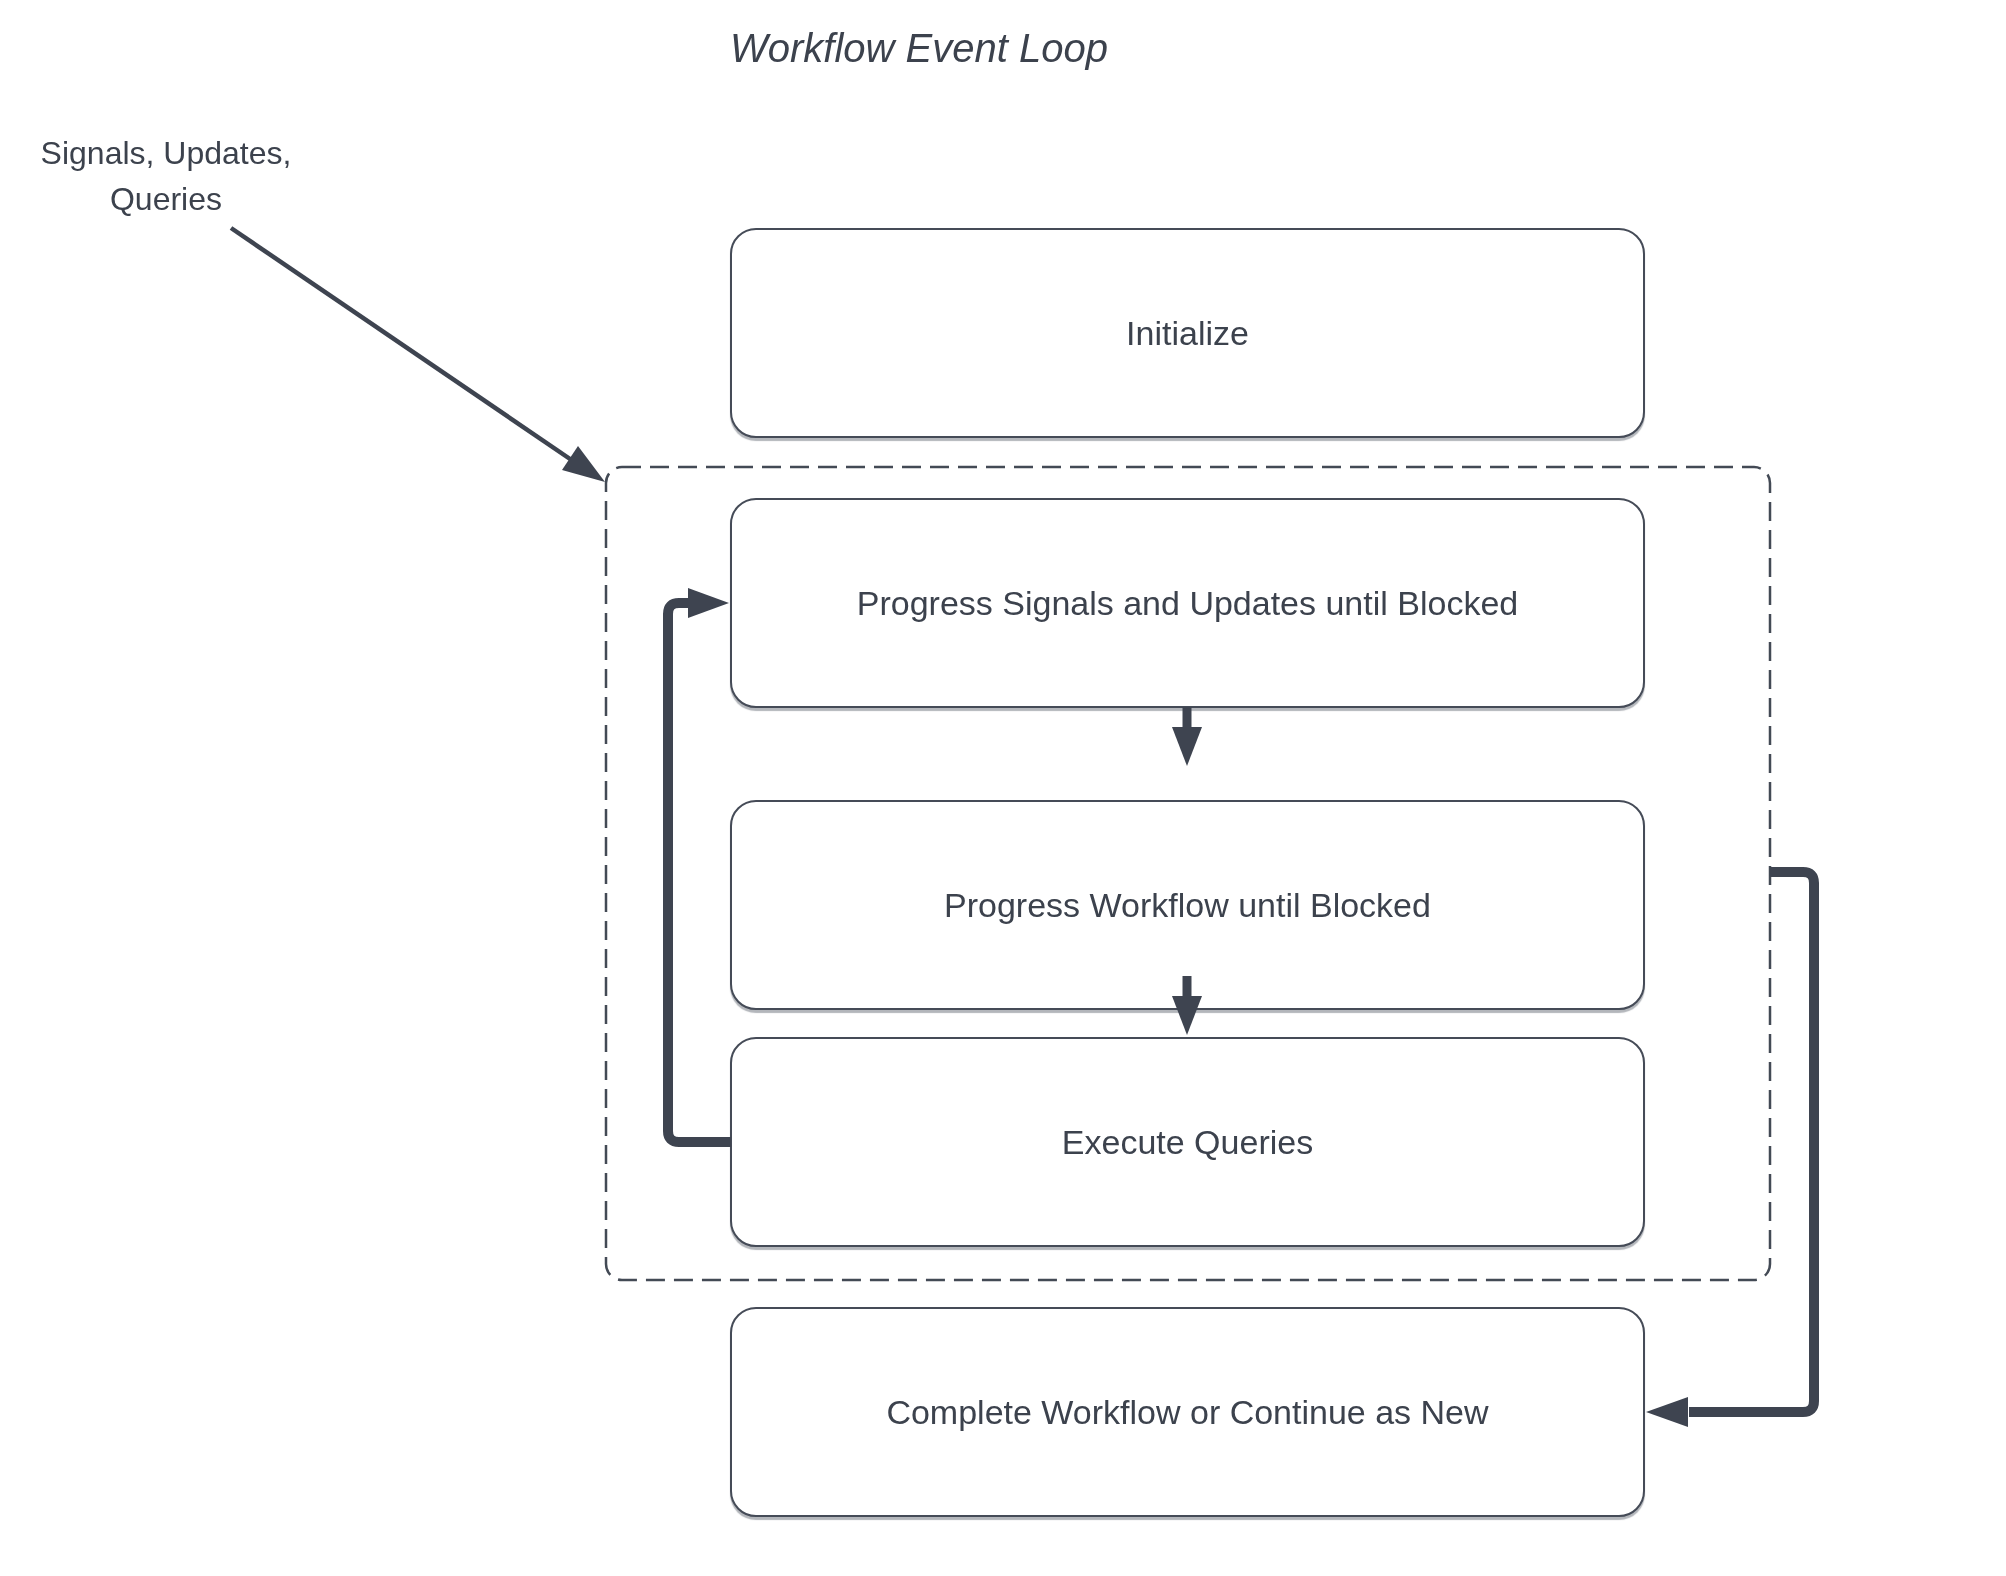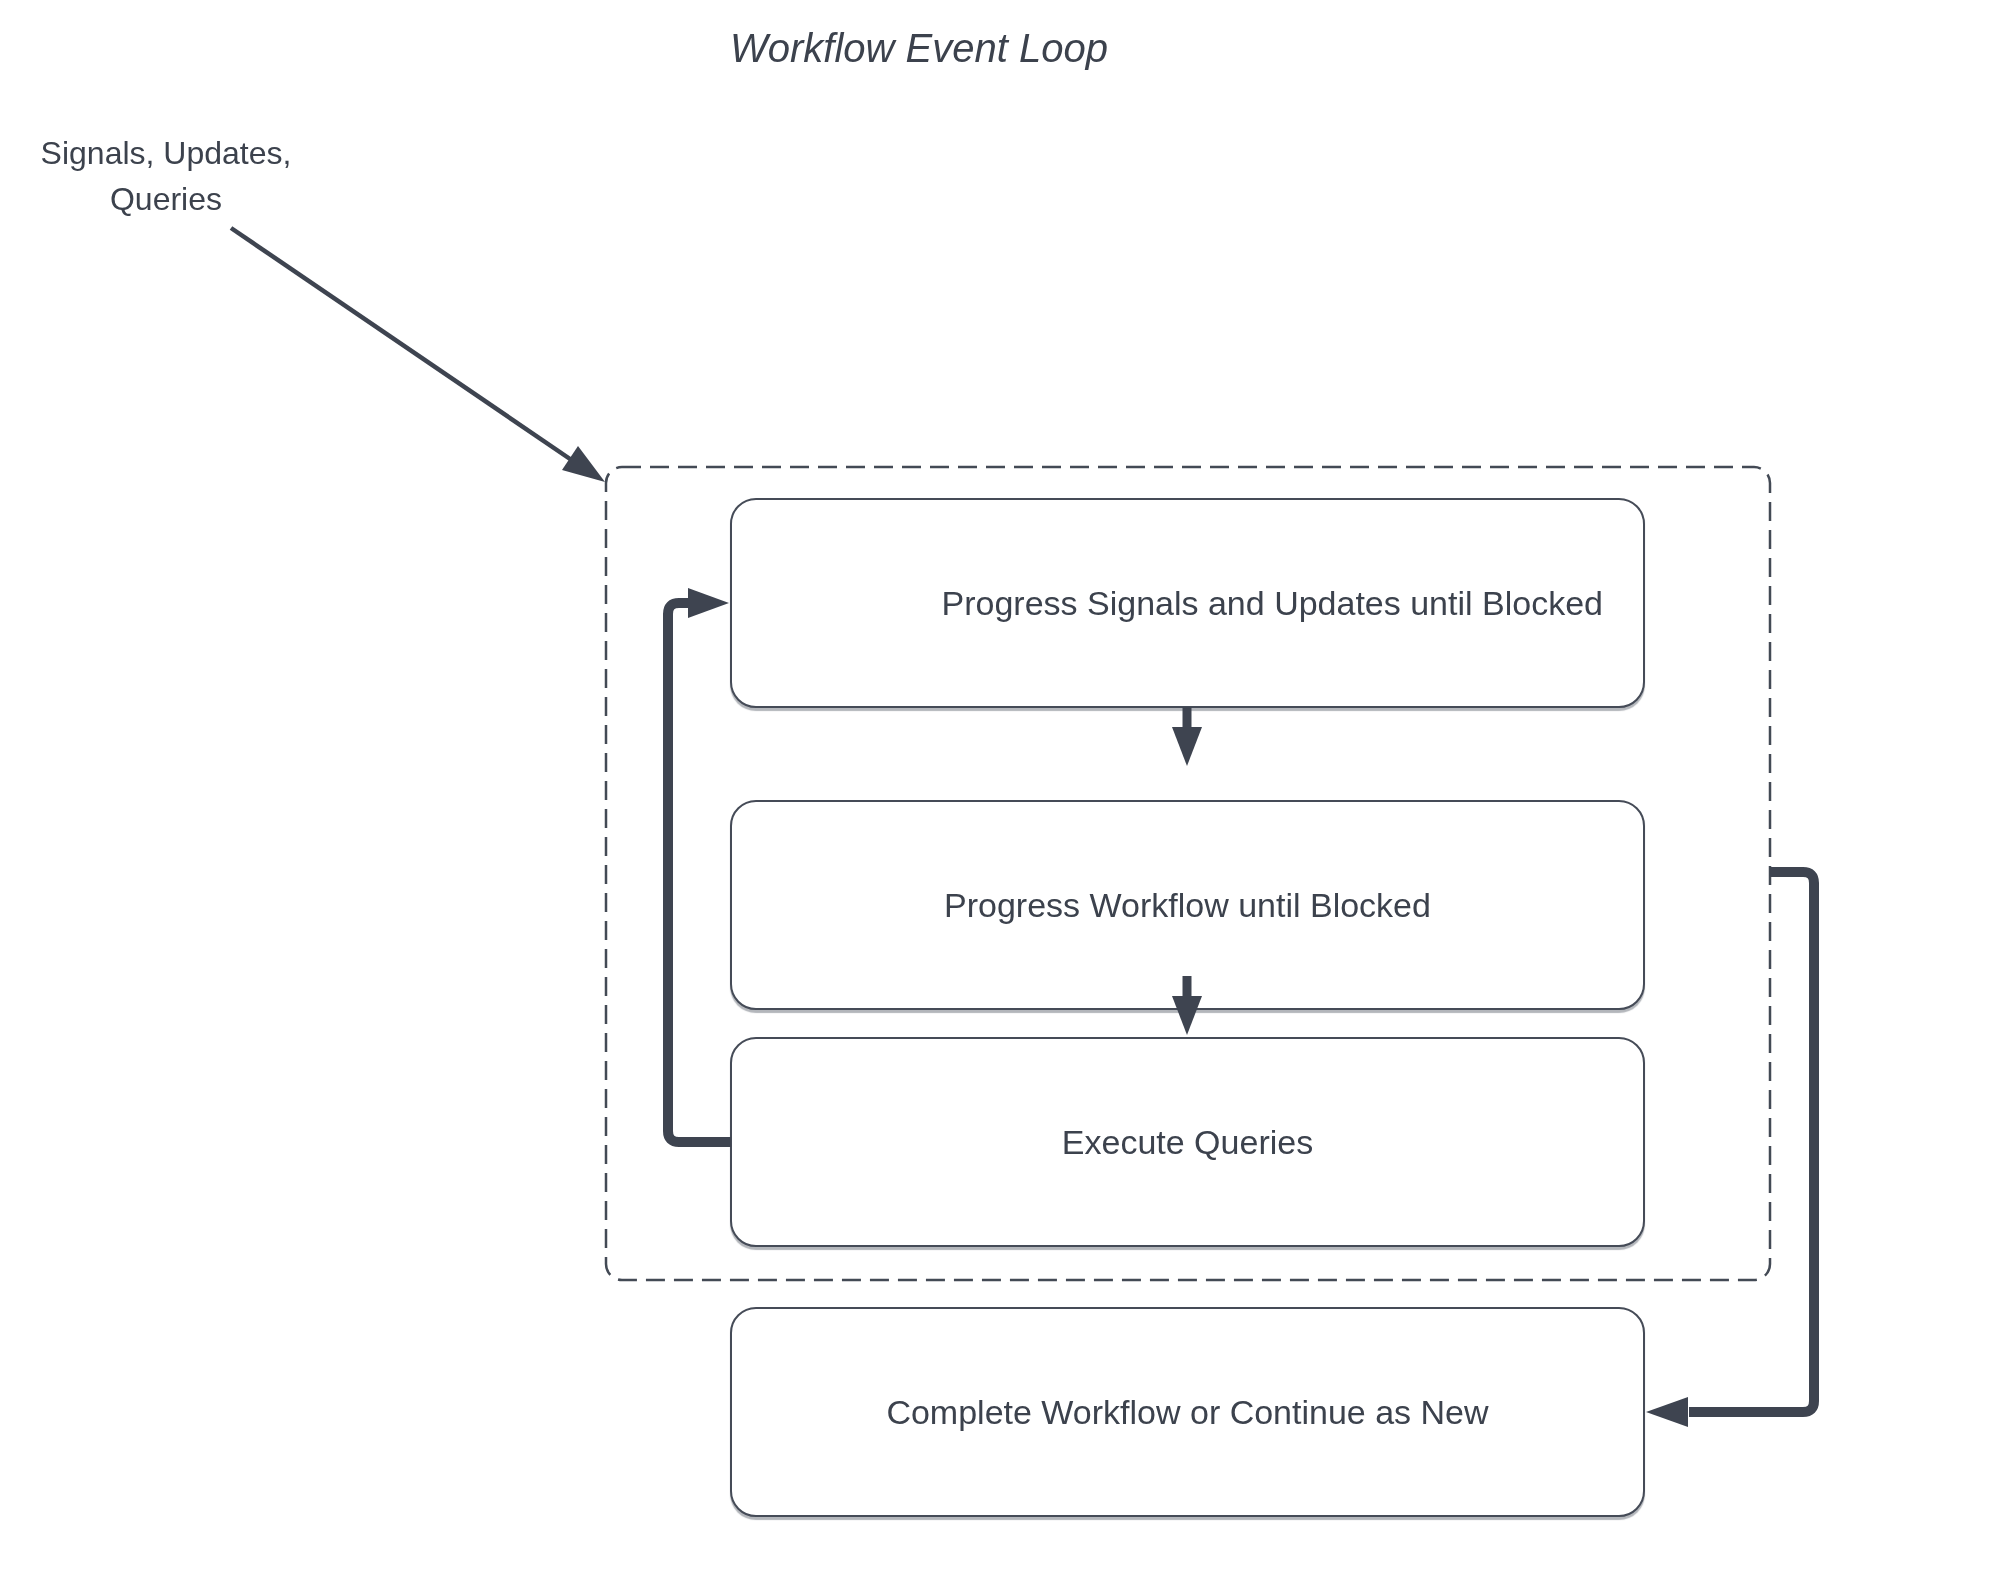--- a/index.html
+++ b/index.html
@@ -29,39 +29,42 @@
     background:#ffffff;
     border:2.5px solid #454b57;
     border-radius:26px;
     box-shadow:0 2.5px 1px rgba(66,72,84,0.40);
     display:flex;align-items:center;justify-content:center;
     text-align:center;
     font-size:34px;color:#3c424d;
     padding:0 40px;
   }
   .node-initialize{top:228px;}
-  .node-progress-signals{top:498px;justify-content:flex-end;}
+  .node-progress-signals{top:498px;}
   .node-progress-workflow{top:768px;margin-top:32px;}
   .node-execute-queries{top:1037px;justify-content:center;}
   .node-complete{top:1307px;}
   svg.overlay{
     position:absolute;left:0;top:0;width:2006px;height:1576px;
     pointer-events:none;
   }
 </style>
 </head>
 <body>
 
 <div class="canvas">
 
   <div class="diagram-title">Workflow Event Loop</div>
 
   <div class="side-label">Signals, Updates,
 Queries</div>
 
+  <div class="node node-initialize">
+    <span>Initialize</span>
+  </div>
 
   <div class="node node-progress-signals">
     <span>Progress Signals and Updates until Blocked</span>
   </div>
 
   <div class="node node-progress-workflow">
     <span>Progress Workflow until Blocked</span>
   </div>
 
   <div class="node node-execute-queries">

